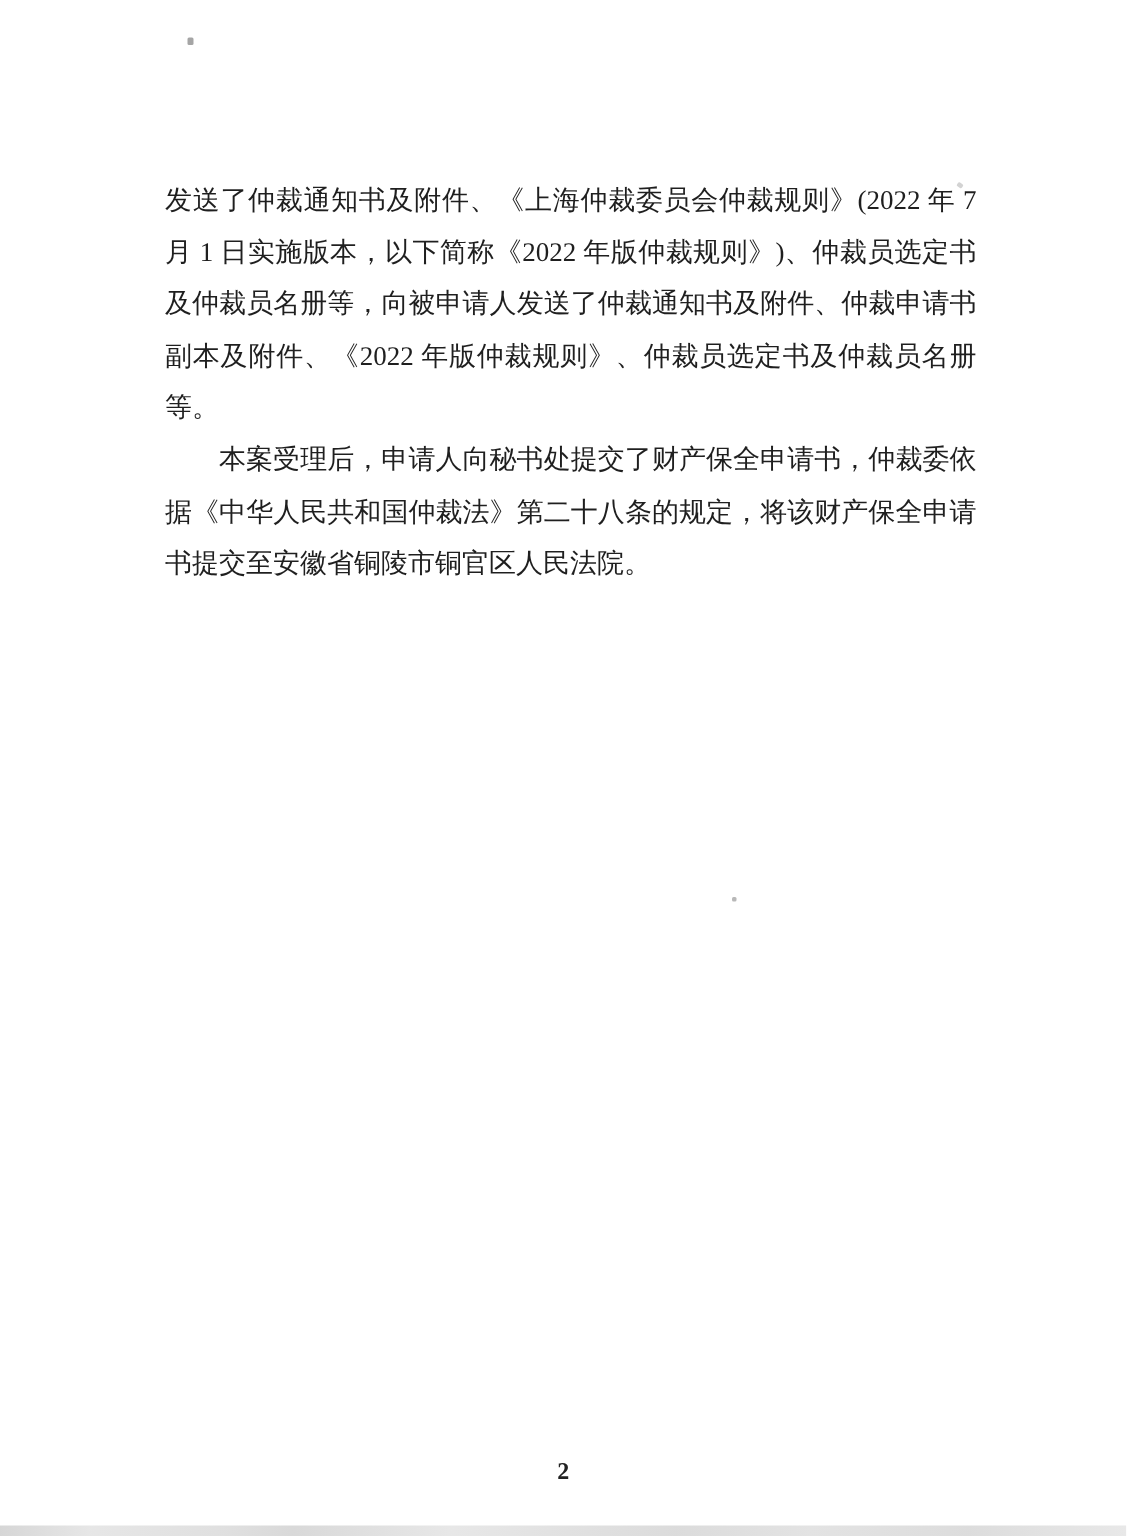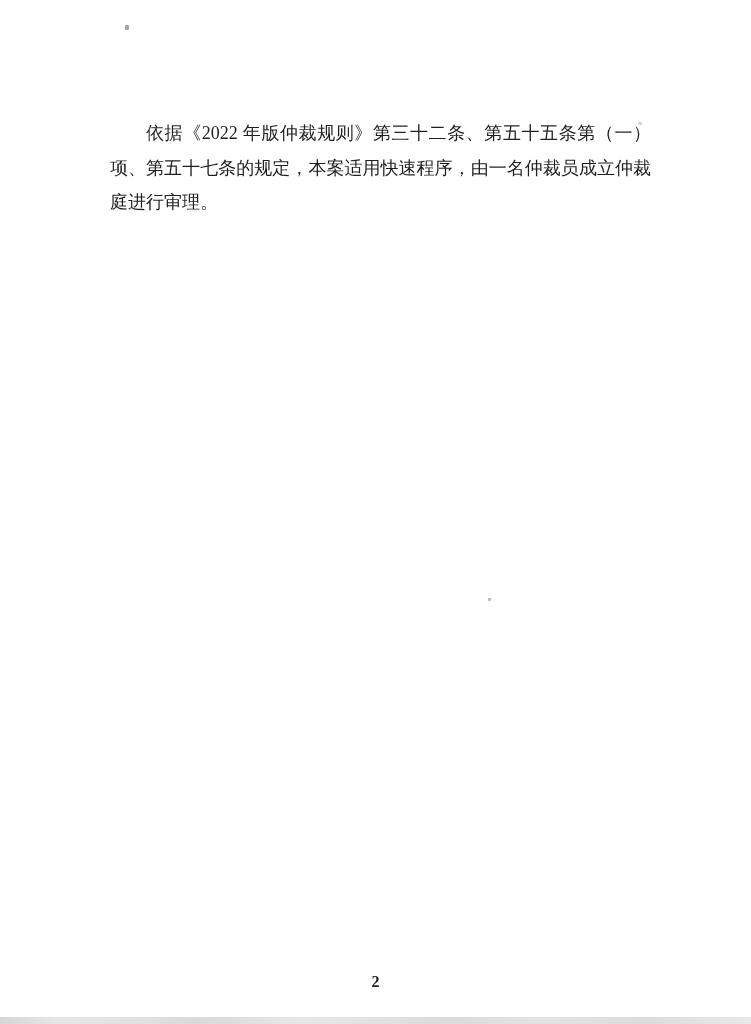--- a/index.html
+++ b/index.html
@@ -62,21 +62,22 @@
   .speck-2 { left: 488px; top: 598px; width: 3px; height: 3px; background: #9a9a9a; opacity: 0.7; }
   .speck-3 { left: 638px; top: 122px; width: 4px; height: 3px; background: #b5b5b5; opacity: 0.6;
              transform: rotate(35deg); }
 </style>
 </head>
 <body>
 
 <div class="page">
 
   <div class="text-block">
-    <p class="para">依据《2022 年版仲裁规则》第三十二条、第五十五条第（一）项、第五十七条的规定，本案适用快速程序，由一名仲裁员成立仲裁庭进行审理。</p>
+    <p class="para no-indent">发送了仲裁通知书及附件、《上海仲裁委员会仲裁规则》(2022 年 7 月 1 日实施版本，以下简称《2022 年版仲裁规则》)、仲裁员选定书及仲裁员名册等，向被申请人发送了仲裁通知书及附件、仲裁申请书副本及附件、《2022 年版仲裁规则》、仲裁员选定书及仲裁员名册等。</p>
+    <p class="para">本案受理后，申请人向秘书处提交了财产保全申请书，仲裁委依据《中华人民共和国仲裁法》第二十八条的规定，将该财产保全申请书提交至安徽省铜陵市铜官区人民法院。</p>
   </div>
 
   <div class="page-number">2</div>
 
   <div class="speck speck-1"></div>
   <div class="speck speck-2"></div>
   <div class="speck speck-3"></div>
 
   <div class="scan-edge-bottom"></div>
 

